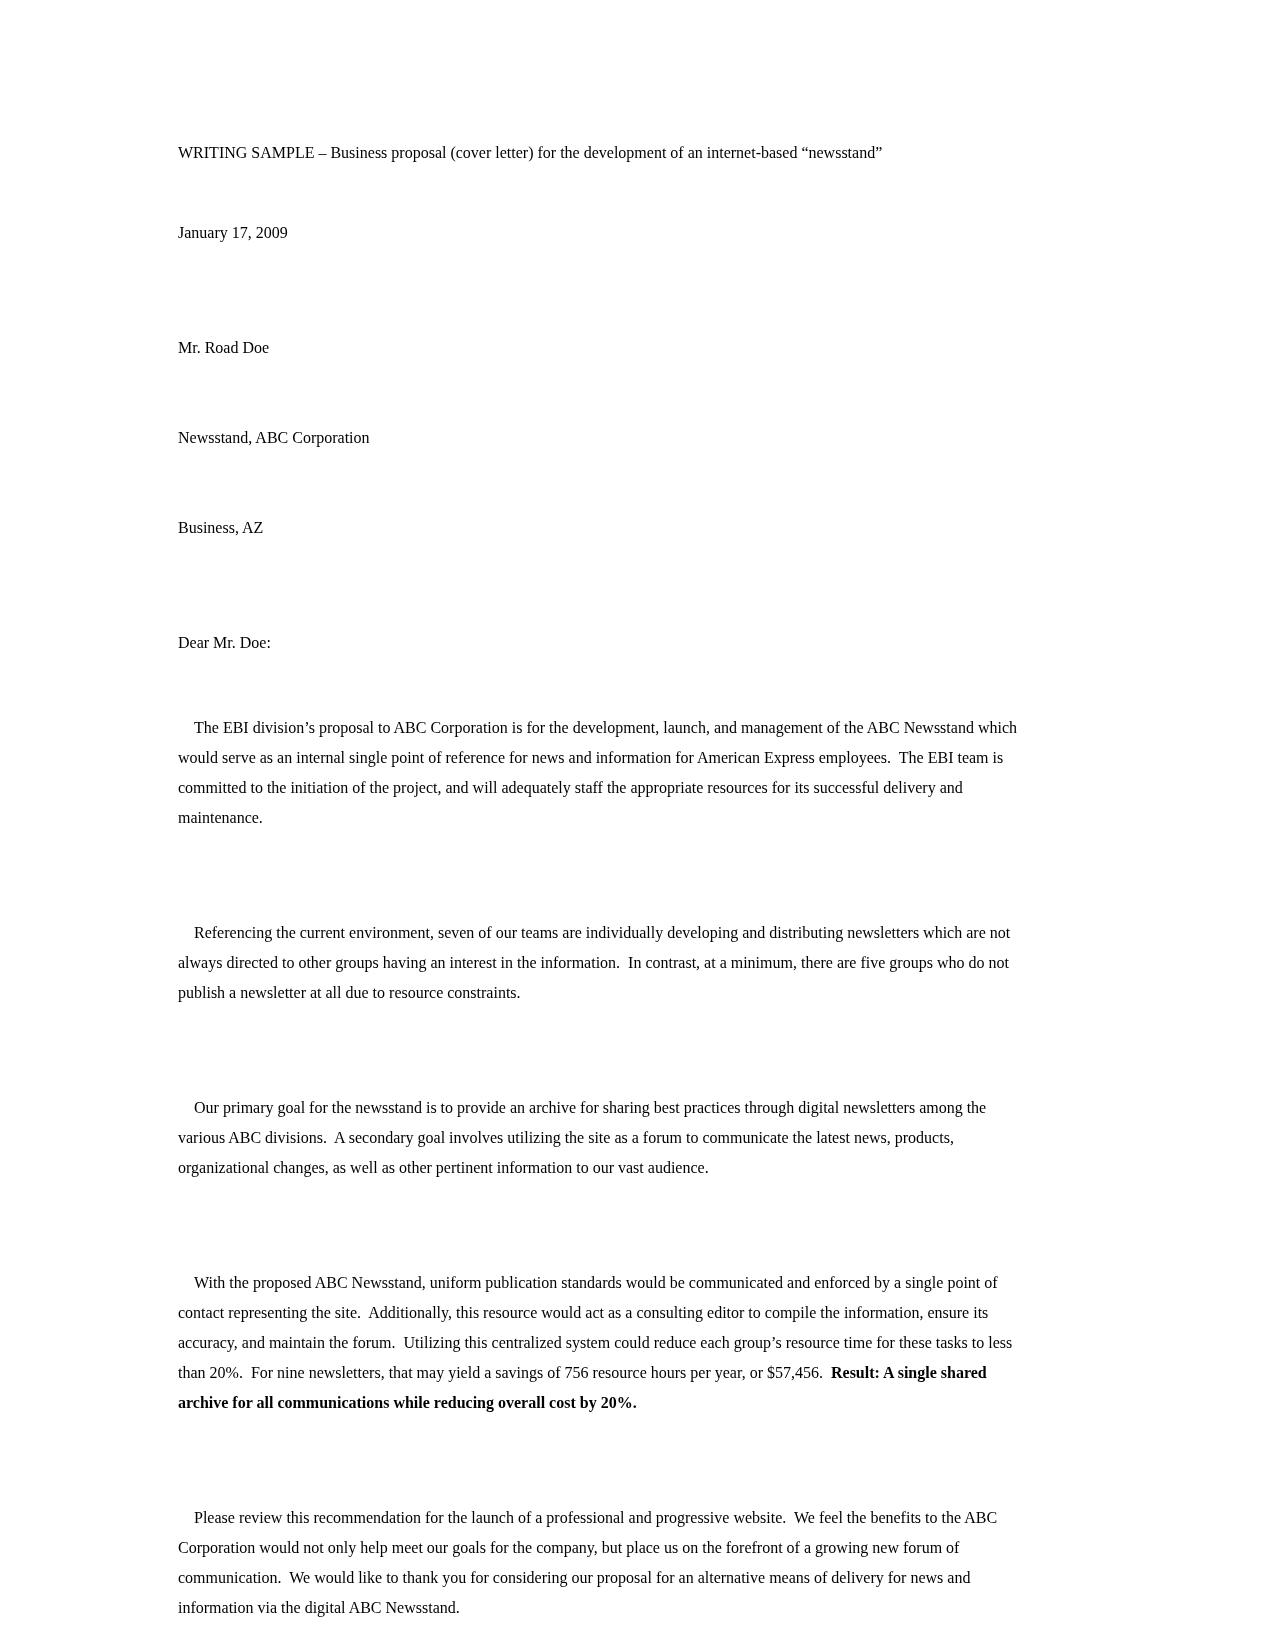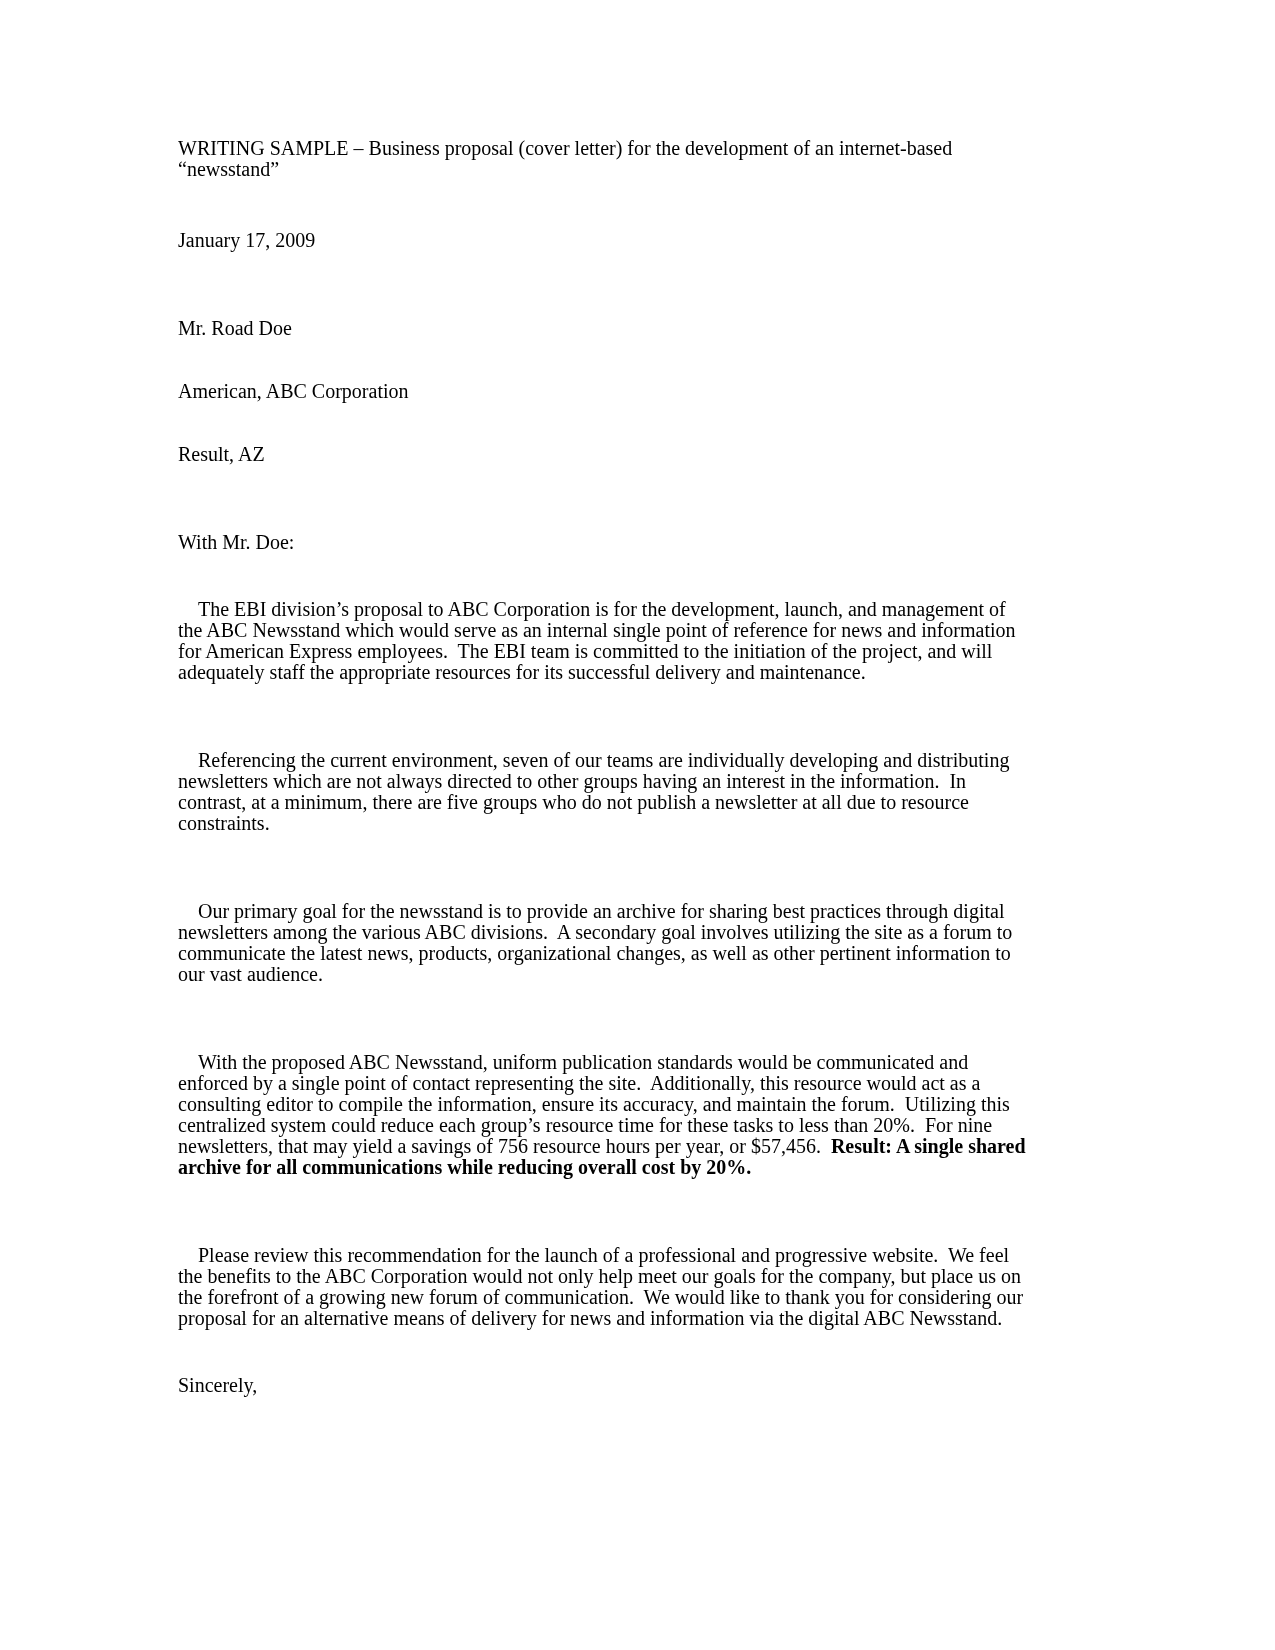--- a/index.html
+++ b/index.html
@@ -16,22 +16,22 @@
   }
   .page {
     box-sizing: border-box;
     width: 1275px;
     height: 1650px;
     padding: 138px 245px 0 178px;
     background: #ffffff;
     overflow: hidden;
   }
   .doc-text {
-    font-size: 20px;
-    line-height: 21px;
+    font-size: 16px;
+    line-height: 30px;
     white-space: pre-wrap;
   }
   .heading {
     margin: 0 0 50px 0;
   }
   .date-line {
     margin: 16px 0 25px 0;
   }
   .recipient {
     margin: 0 0 25px 0;
@@ -53,25 +53,25 @@
 <body>
 
 <div class="page">
 
   <div class="doc-text heading">WRITING SAMPLE – Business proposal (cover letter) for the development of an internet-based “newsstand”</div>
 
   <div class="doc-text date-line">January 17, 2009</div>
 
   <div class="doc-text recipient">
     <div>Mr. Road Doe</div>
-    <div>American, ABC Corporation</div>
-    <div>Result, AZ</div>
+    <div>Newsstand, ABC Corporation</div>
+    <div>Business, AZ</div>
   </div>
 
-  <div class="doc-text salutation">With Mr. Doe:</div>
+  <div class="doc-text salutation">Dear Mr. Doe:</div>
 
   <p class="doc-text para">
     <span>The EBI division’s proposal to ABC Corporation is for the development, launch, and management of the ABC Newsstand which would serve as an internal single point of reference for news and information for American Express employees.  The EBI team is committed to the initiation of the project, and will adequately staff the appropriate resources for its successful delivery and maintenance.</span>
   </p>
 
   <p class="doc-text para">
     <span>Referencing the current environment, seven of our teams are individually developing and distributing newsletters which are not always directed to other groups having an interest in the information.  In contrast, at a minimum, there are five groups who do not publish a newsletter at all due to resource constraints.</span>
   </p>
 
   <p class="doc-text para">

